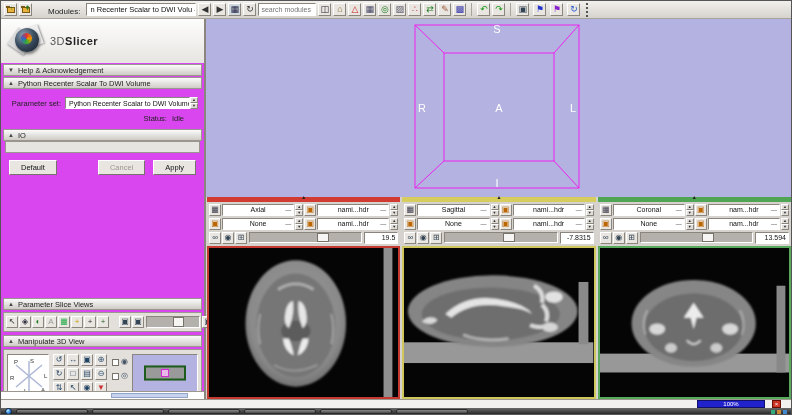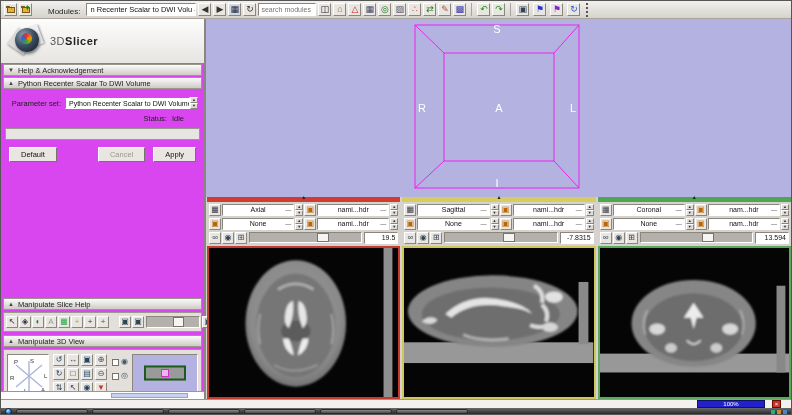--- a/index.html
+++ b/index.html
@@ -209,37 +209,41 @@
               <span>▲</span>
               <span>▼</span>
             </span>
         </div>
         <div class="status-row">
           <span>Status:</span>
           <span>Idle</span>
         </div>
       </div>
 
+      <div class="section-hdr">
+        <span class="hdr-arrow">▲</span>
+        <span>IO</span>
+      </div>
 
       <div class="io-box">
       </div>
 
       <div class="btn-row">
         <span class="kw-btn">Default</span>
         <span style="flex:1;"></span>
         <span class="kw-btn disabled">Cancel</span>
         <span style="width:8px;"></span>
         <span class="kw-btn">Apply</span>
       </div>
 
       <div class="sb-spacer"></div>
 
       <div class="section-hdr">
         <span class="hdr-arrow">▲</span>
-        <span>Manipulate Slice Help</span>
+        <span>Parameter Slice Views</span>
       </div>
       <div class="msv-box">
         <span style="display:flex;gap:1px;">
             <span class="sc-btn" style="color: rgb(51, 51, 51);">↖</span>
             <span class="sc-btn" style="color: rgb(51, 51, 68);">◈</span>
             <span class="sc-btn" style="color: rgb(26, 122, 26);">◐</span>
             <span class="sc-btn" style="color: rgb(153, 153, 153);">A</span>
             <span class="sc-btn" style="color: rgb(34, 170, 68);">▦</span>
             <span class="sc-btn" style="color: rgb(202, 160, 0);">+</span>
             <span class="sc-btn" style="color: rgb(51, 51, 51);">+</span>

